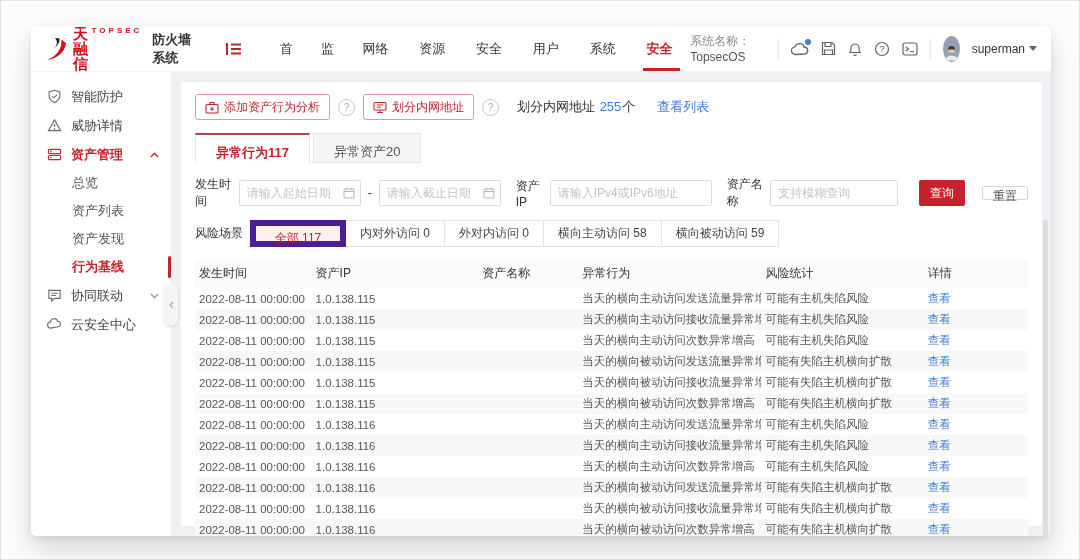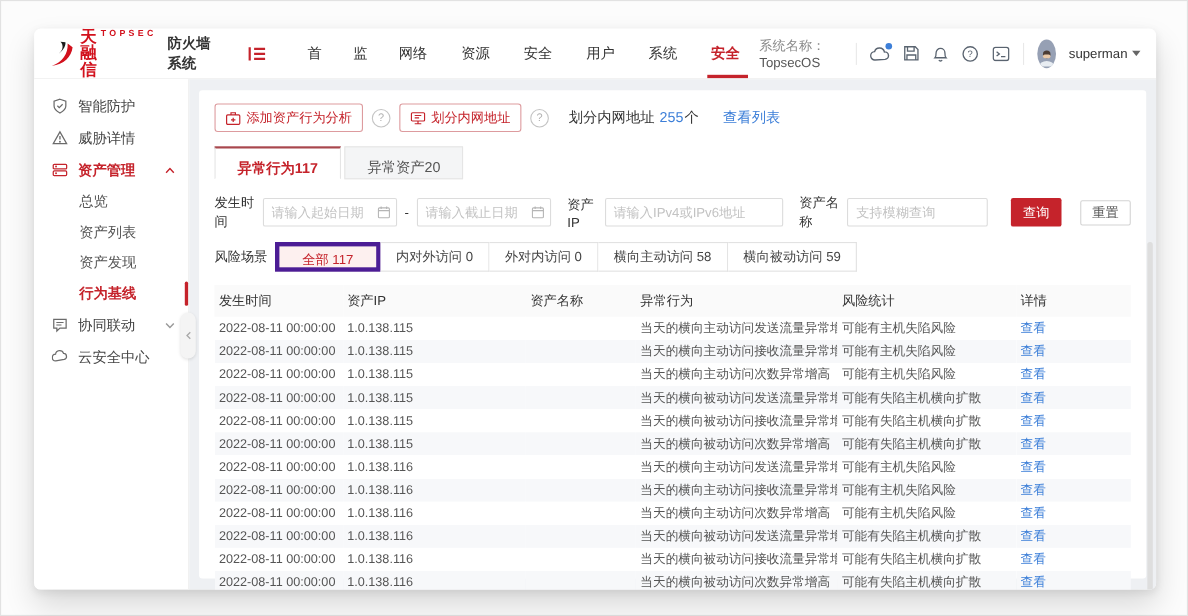--- a/index.html
+++ b/index.html
@@ -58,28 +58,28 @@
   
   .filters{display:flex;align-items:center;margin-top:13px;font-size:12px;color:#333;gap:7px;flex:0 0 auto;}
   .inp{height:26px;border:1px solid #dcdcdc;border-radius:2px;font-size:12px;padding:5px 7px;color:#333;box-sizing:border-box;font-family:inherit;outline:none;}
   .inp::placeholder{color:#c3c3c3;}
   .datewrap{position:relative;display:flex;align-items:center;}
   .datewrap .inp{width:122px;padding-right:24px;}
   .datewrap .cal{position:absolute;right:6px;color:#b5b5b5;display:flex;}
   .ip-inp{width:162px;}
   .name-inp{width:128px;}
   .btn-primary{width:56px;height:26px;background:#c5232b;border:none;color:#fff;font-size:12px;border-radius:2px;margin-left:14px;cursor:pointer;font-family:inherit;}
-  .btn-plain{width:56px;height:23px;background:#fff;border:1px solid #d4d4d4;color:#555;font-size:12px;border-radius:2px;margin-left:10px;cursor:pointer;font-family:inherit;}
+  .btn-plain{width:56px;height:14px;background:#fff;border:1px solid #d4d4d4;color:#555;font-size:12px;border-radius:2px;margin-left:10px;cursor:pointer;font-family:inherit;}
   
   .scen{display:flex;align-items:center;margin-top:10px;font-size:12px;color:#333;flex:0 0 auto;}
   .segs{display:flex;margin-left:7px;}
   .seg{min-width:96px;text-align:center;height:27px;line-height:25px;padding:0 14px;font-size:12px;color:#444;background:#fff;
        border:1px solid #e2e2e2;border-left:none;box-sizing:border-box;cursor:pointer;}
   .seg:first-child{border-left:1px solid #e2e2e2;}
-  .seg.active{background:#fdf0ef;border:4px solid #4c1d95;color:#c5232b;}
+  .seg.active{background:#fdf0ef;border:6px solid #4c1d95;color:#c5232b;}
   
   .tbl{width:100%;border-collapse:collapse;table-layout:fixed;margin-top:12px;}
   .tbl thead th{background:#fafafa;height:29px;font-size:12px;color:#333;font-weight:normal;text-align:left;padding:0 4px;}
   .tbl tbody td{height:21px;font-size:11.5px;color:#555;padding:0 4px;white-space:nowrap;overflow:hidden;}
   .tbl tbody tr.alt{background:#f7f8fa;}
   .view-link{color:#3d7fd8;cursor:pointer;text-decoration:none;}
   .v-scroll{position:absolute;right:3px;top:148px;width:5px;height:352px;background:#dedede;border-radius:3px;}
   svg{display:block;}
 </style>
 </head>

